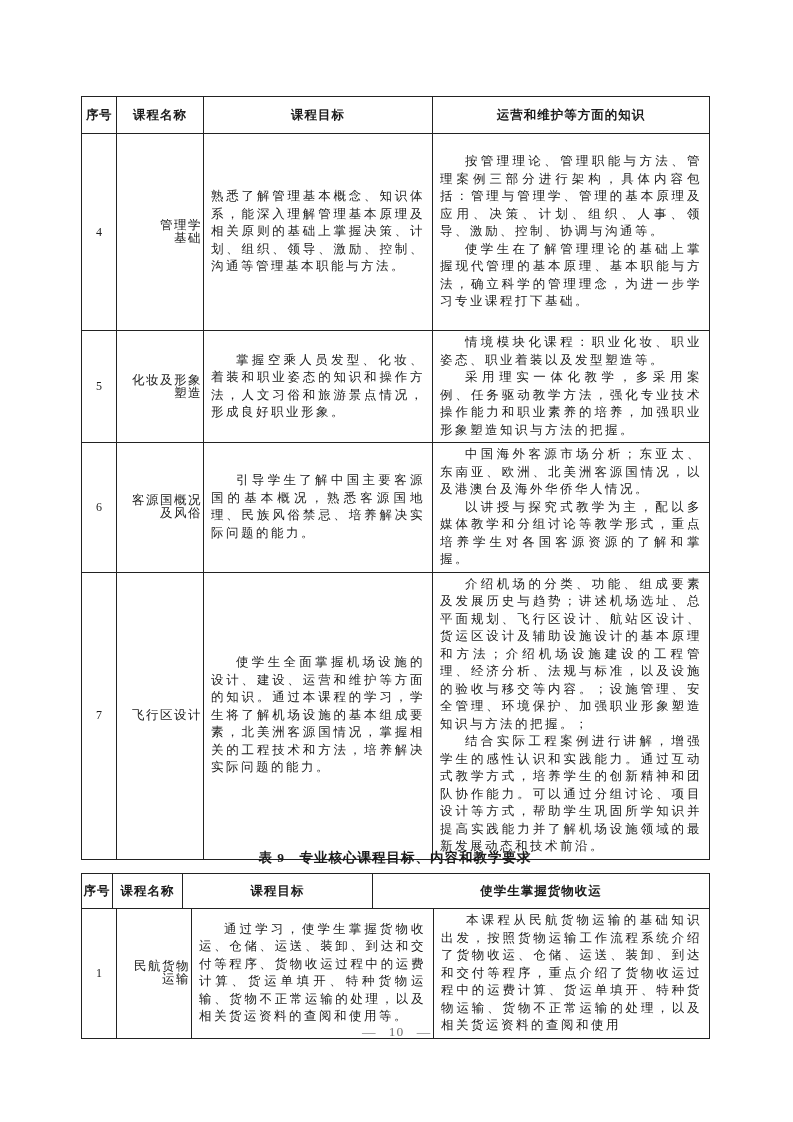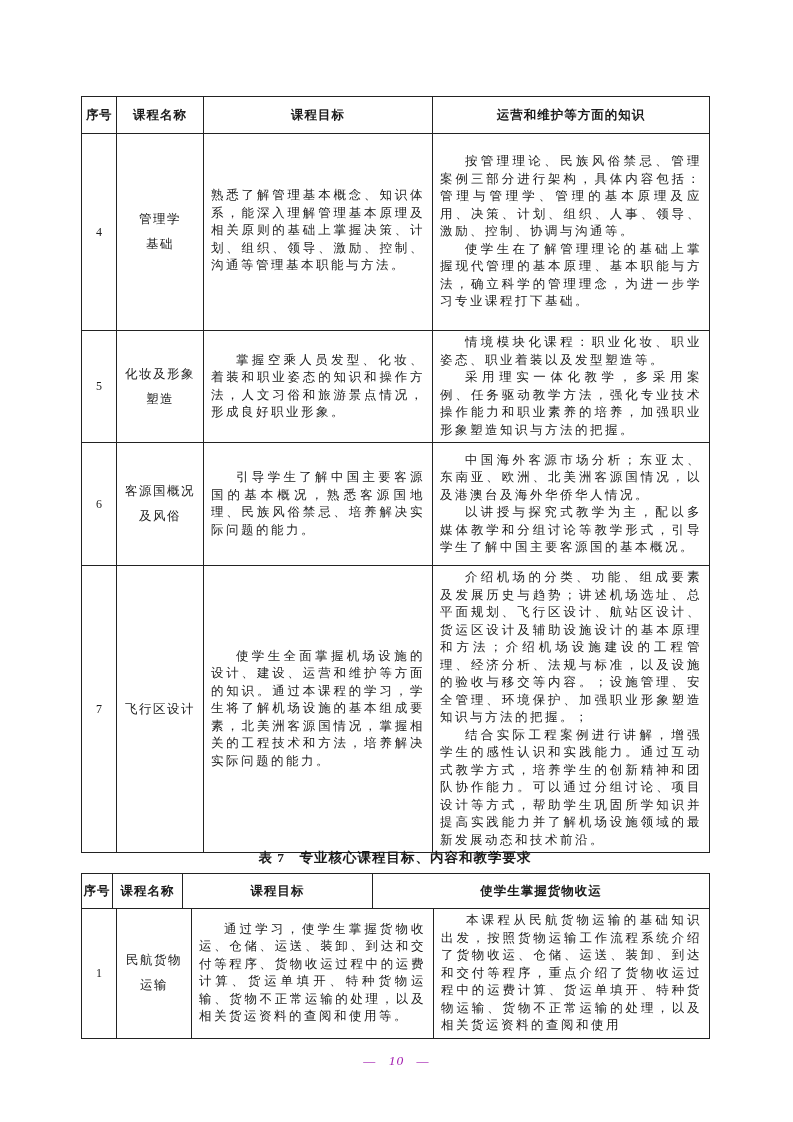--- a/index.html
+++ b/index.html
@@ -11,47 +11,46 @@
   }
   table { border-collapse:collapse; table-layout:fixed; position:absolute; background:#fff; }
   table, td, th { border:1px solid #222; }
   #t1, #t2h, #t2b { border-width:1.5px; }
   th {
     font-weight:bold; font-size:12.5px; text-align:center; vertical-align:middle;
     letter-spacing:1px; line-height:15px; padding:1px;
   }
   td { vertical-align:middle; font-size:12.5px; }
   td.c-no   { text-align:center; letter-spacing:0; font-size:12px; }
-  td.c-name { text-align:center; letter-spacing:1.5px; line-height:25px; padding:1px; }
+  td.c-name { text-align:right; letter-spacing:1.5px; line-height:13px; padding:1px; }
   td.c-text { padding:3px 7px; }
   td.c-text p {
     text-align:justify; line-height:17.5px; letter-spacing:2.5px;
     text-indent:2em; font-size:12.5px;
   }
-  td.c-text p.noindent { text-indent:0;font-family:Liberation Mono, monospace; }
+  td.c-text p.noindent { text-indent:0; }
   #t1 thead tr { height:37px; }
   #t1 tbody tr:nth-child(1) { height:197px; }
   #t1 tbody tr:nth-child(2) { height:105px; }
   #t1 tbody tr:nth-child(3) { height:123px; }
   #t1 tbody tr:nth-child(4) { height:272px; }
   #t1 { left:81px; top:96px; width:628px; }
   #t1 thead th.h-no { white-space:nowrap; letter-spacing:0.5px; }
   #t2-title {
     position:absolute; left:81px; top:849px; width:628px; height:19px;
     text-align:center; font-weight:bold; font-size:13.5px; letter-spacing:1px;
   }
   #t2h { left:81px; top:873px; width:628px; }
   #t2h tr { height:36px; }
   #t2b { left:81px; top:908px; width:628px; }
   #t2b tbody tr { height:113px; }
   #page-footer {
-    position:absolute; left:0; top:1053px; width:100%;
+    position:absolute; left:0; top:1024px; width:100%;
     text-align:center; font-size:13.5px; letter-spacing:1px; word-spacing:8px;
-    color:#a21caf;
-    font-style:italic;
+    color:#737373;
   }
 </style>
 </head>
 <body>
 
 <table id="t1">
   <colgroup>
     <col style="width:35px">
       <col style="width:87px">
       <col style="width:229px">
@@ -66,21 +65,21 @@
     </tr>
   </thead>
   <tbody id="t1-body">
       <tr>
         <td class="c-no">4</td>
         <td class="c-name">管理学<br>基础</td>
         <td class="c-text">
           <p class="para noindent">熟悉了解管理基本概念、知识体系，能深入理解管理基本原理及相关原则的基础上掌握决策、计划、组织、领导、激励、控制、沟通等管理基本职能与方法。</p>
         </td>
         <td class="c-text">
-          <p class="para">按管理理论、民族风俗禁忌、管理案例三部分进行架构，具体内容包括：管理与管理学、管理的基本原理及应用、决策、计划、组织、人事、领导、激励、控制、协调与沟通等。</p>
+          <p class="para">按管理理论、管理职能与方法、管理案例三部分进行架构，具体内容包括：管理与管理学、管理的基本原理及应用、决策、计划、组织、人事、领导、激励、控制、协调与沟通等。</p>
           <p class="para">使学生在了解管理理论的基础上掌握现代管理的基本原理、基本职能与方法，确立科学的管理理念，为进一步学习专业课程打下基础。</p>
         </td>
       </tr>
       <tr>
         <td class="c-no">5</td>
         <td class="c-name">化妆及形象<br>塑造</td>
         <td class="c-text">
           <p class="para">掌握空乘人员发型、化妆、着装和职业姿态的知识和操作方法，人文习俗和旅游景点情况，形成良好职业形象。</p>
         </td>
         <td class="c-text">
@@ -89,38 +88,38 @@
         </td>
       </tr>
       <tr>
         <td class="c-no">6</td>
         <td class="c-name">客源国概况<br>及风俗</td>
         <td class="c-text">
           <p class="para">引导学生了解中国主要客源国的基本概况，熟悉客源国地理、民族风俗禁忌、培养解决实际问题的能力。</p>
         </td>
         <td class="c-text">
           <p class="para">中国海外客源市场分析；东亚太、东南亚、欧洲、北美洲客源国情况，以及港澳台及海外华侨华人情况。</p>
-          <p class="para">以讲授与探究式教学为主，配以多媒体教学和分组讨论等教学形式，引导学生了解中国主要客源国的基本概况。</p>
+          <p class="para">以讲授与探究式教学为主，配以多媒体教学和分组讨论等教学形式，重点培养学生对各国客源资源的了解和掌握。</p>
         </td>
       </tr>
       <tr>
         <td class="c-no">7</td>
         <td class="c-name">飞行区设计</td>
         <td class="c-text">
           <p class="para">使学生全面掌握机场设施的设计、建设、运营和维护等方面的知识。通过本课程的学习，学生将了解机场设施的基本组成要素，北美洲客源国情况，掌握相关的工程技术和方法，培养解决实际问题的能力。</p>
         </td>
         <td class="c-text">
           <p class="para">介绍机场的分类、功能、组成要素及发展历史与趋势；讲述机场选址、总平面规划、飞行区设计、航站区设计、货运区设计及辅助设施设计的基本原理和方法；介绍机场设施建设的工程管理、经济分析、法规与标准，以及设施的验收与移交等内容。；设施管理、安全管理、环境保护、加强职业形象塑造知识与方法的把握。；</p>
           <p class="para">结合实际工程案例进行讲解，增强学生的感性认识和实践能力。通过互动式教学方式，培养学生的创新精神和团队协作能力。可以通过分组讨论、项目设计等方式，帮助学生巩固所学知识并提高实践能力并了解机场设施领域的最新发展动态和技术前沿。</p>
         </td>
       </tr>
     </tbody>
 </table>
 
-<div id="t2-title">表 7　专业核心课程目标、内容和教学要求</div>
+<div id="t2-title">表 9　专业核心课程目标、内容和教学要求</div>
 
 <table id="t2h">
   <colgroup>
     <col style="width:31px">
       <col style="width:70px">
       <col style="width:190px">
       <col style="width:337px">
   </colgroup>
   <tbody>
     <tr>

